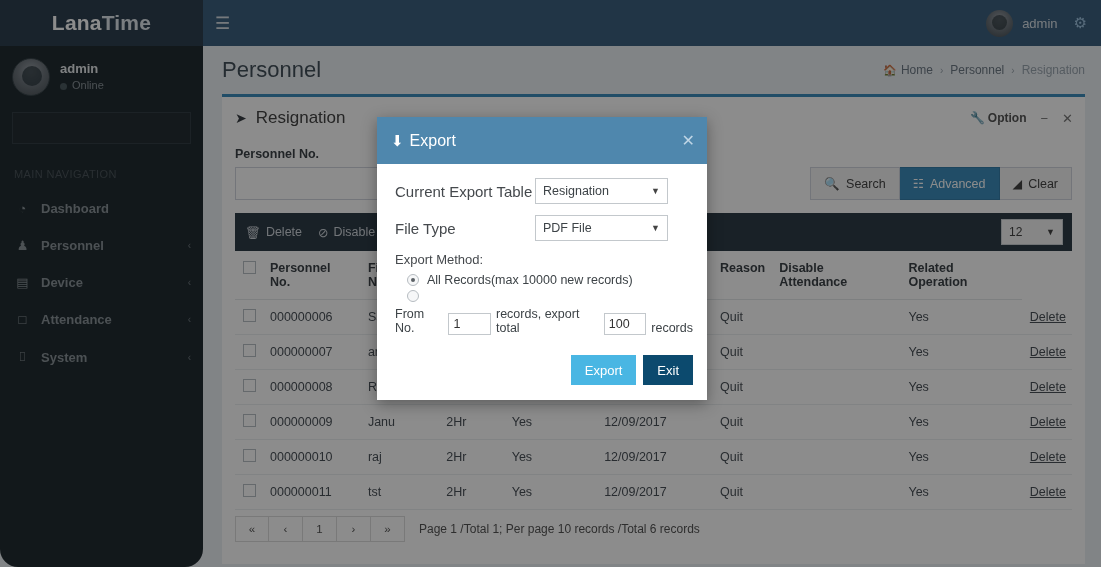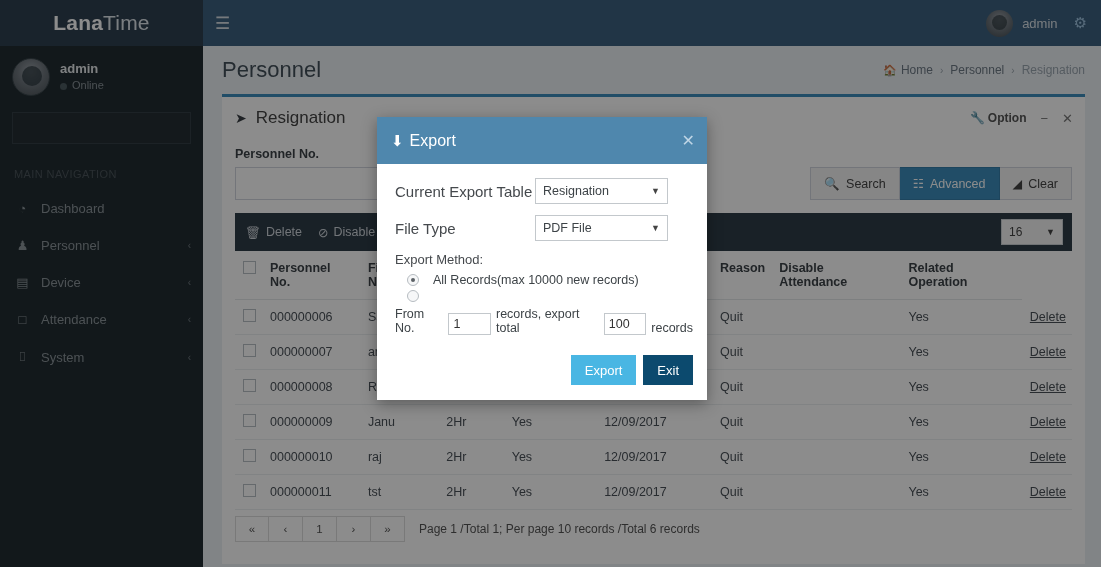--- a/index.html
+++ b/index.html
@@ -18,28 +18,29 @@
   .dimmer {
     position: absolute; inset: 0;
     background: rgba(0,0,0,0.45);
     z-index: 500;
   }
 
   
   .sidebar {
     position: absolute; left: 0; top: 0; width: 203px; height: 567px;
     background: #222d32;
+    border-radius: 18px;
   }
   .logo {
     height: 46px; background: #2f4050; color: #fff;
     display: flex; align-items: center; justify-content: center;
     font-size: 21px; letter-spacing: .2px;
   }
   .logo b { font-weight: bold; }
-  .logo span { font-weight: 400; color: #dfe6ec; }
+  .logo span { font-weight: 700; color: #dfe6ec; }
   .user-panel {
     display: flex; align-items: center; gap: 10px;
     padding: 12px 10px 12px 12px; height: 62px;
   }
   .avatar {
     width: 38px; height: 38px; border-radius: 50%;
     background: radial-gradient(circle at 50% 35%, #9aa1a8 0%, #6e767d 45%, #4a5258 100%);
     border: 1px solid #3b474d; flex: none; position: relative; overflow: hidden;
   }
   .avatar::after {
@@ -56,21 +57,21 @@
   }
   .nav-header {
     color: #4b555b; font-size: 11px; letter-spacing: .4px;
     padding: 8px 14px 10px 14px; text-transform: uppercase;
   }
   .nav-item {
     display: flex; align-items: center; gap: 10px;
     padding: 11px 12px 11px 14px; color: #8b949a; font-size: 13px;
   }
   .nav-item .ico { width: 17px; text-align: center; font-size: 13px; color: #8b949a; flex: none; }
-  .nav-item .label { flex: 1; }
+  .nav-item .label { flex: 1; font-weight: bold; }
   .nav-item .caret { font-size: 10px; color: #6e787e; }
 
   
   .main { position: absolute; left: 203px; top: 0; right: 0; bottom: 0; background: #ecf0f5; }
   .topbar {
     height: 46px; background: #3c6382; background: #3d6280;
     display: flex; align-items: center; justify-content: space-between;
     padding: 0 14px 0 12px;
   }
   .hamburger { color: #d6dde3; font-size: 17px; line-height: 1; cursor: pointer; }
@@ -181,21 +182,21 @@
   .modal-close { color: #bfd5e5; font-size: 16px; line-height: 1; }
   .modal-body { padding: 14px 14px 12px 18px; }
   .m-row { display: flex; align-items: center; margin-bottom: 11px; }
   .m-label { width: 140px; font-size: 15px; color: #45494d; }
   .m-select {
     width: 133px; height: 26px; border: 1px solid #c3c8cc; background: #fff;
     display: flex; align-items: center; justify-content: space-between;
     padding: 0 7px 0 7px; font-size: 12.5px; color: #3d4347;
   }
   .m-sub { font-size: 13px; color: #45494d; margin: 3px 0 6px 0; }
-  .radio-row { display: flex; align-items: center; gap: 14px; margin: 3px 0 3px 12px; font-size: 12.5px; color: #3d4347; }
+  .radio-row { display: flex; align-items: center; gap: 8px; margin: 3px 0 3px 12px; font-size: 12.5px; color: #3d4347; }
   .radio {
     width: 12px; height: 12px; border-radius: 50%; border: 1px solid #b6bcc1;
     background: #f6f7f8; flex: none; position: relative;
   }
   .radio.on::after {
     content: ""; position: absolute; left: 3px; top: 3px; width: 4px; height: 4px;
     border-radius: 50%; background: #5c6166;
   }
   .num-row { display: flex; align-items: flex-end; gap: 5px; margin: 5px 0 0 0; font-size: 12.5px; color: #3d4347; }
   .num-in {
@@ -331,21 +332,21 @@
             <span>
               <span>🗑</span>
               <span>Delete</span>
             </span>
             <span>
               <span>⊘</span>
               <span>Disable Attendance</span>
             </span>
           </div>
           <div class="tb-select">
-            <span>16</span>
+            <span>12</span>
             <span class="caret-dn">▼</span>
           </div>
         </div>
 
         <table class="grid">
           <thead>
             <tr id="head-row">
               <th class="col-cb">
                 <span class="cb"></span>
               </th>

